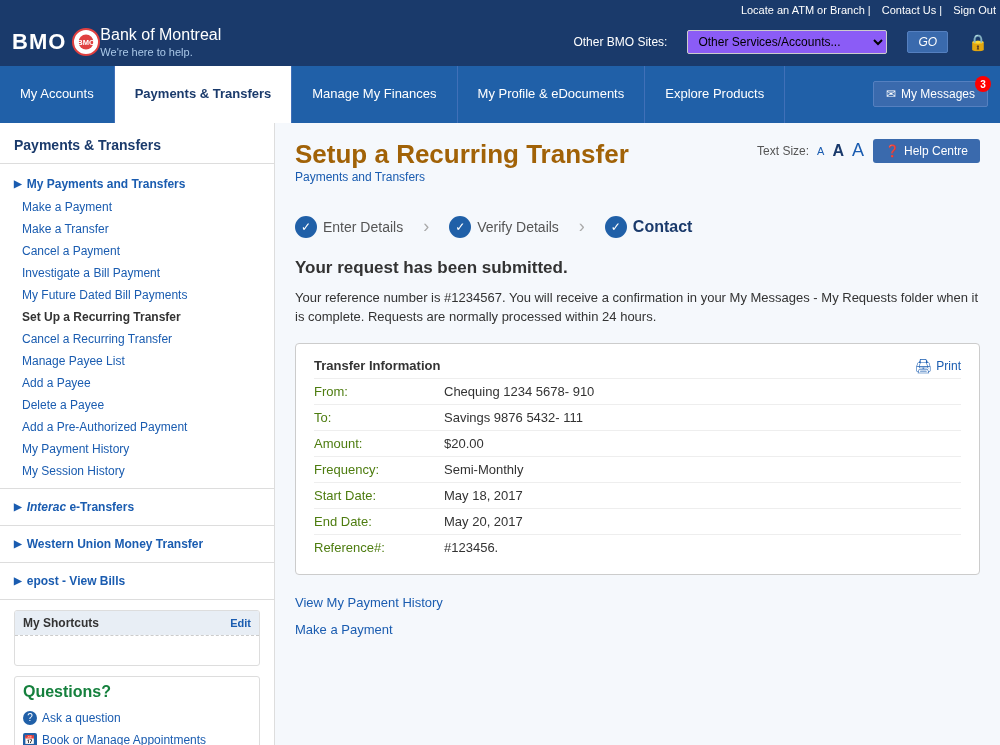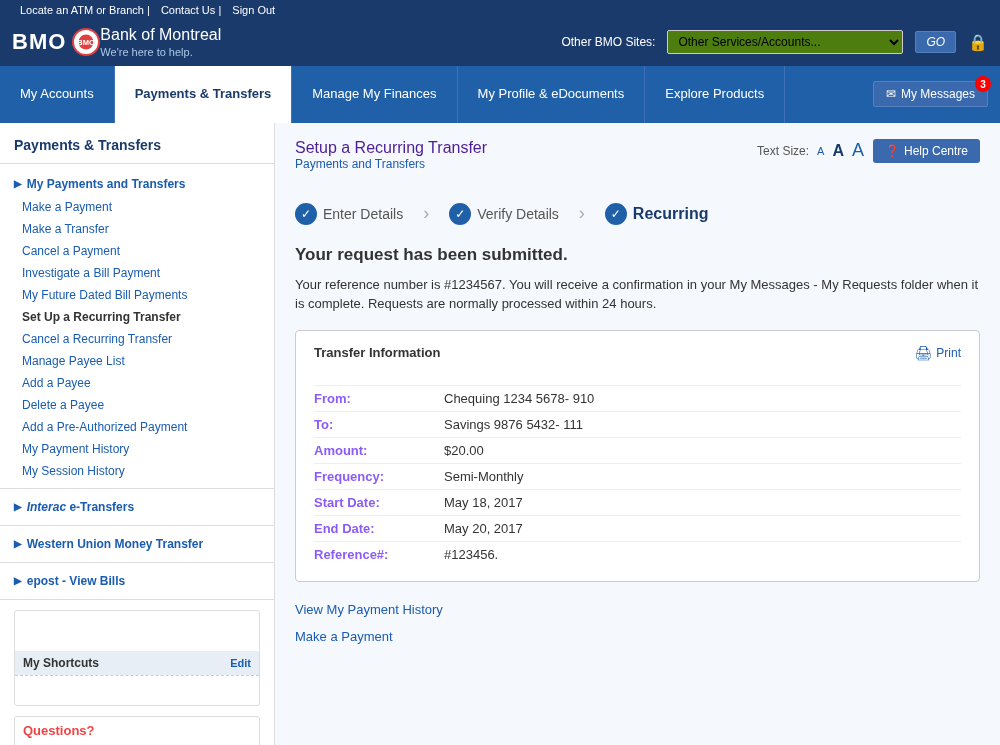--- a/index.html
+++ b/index.html
@@ -2,23 +2,23 @@
 <html><head>
   <meta charset="utf-8">
   <style>
     * { margin: 0; padding: 0; box-sizing: border-box; }
     body { font-family: Arial, sans-serif; font-size: 13px; background: #f0f0f0; width: 1000px; }
 
     
     .top-bar {
       background: #1a3a6b;
       color: white;
-      padding: 4px 12px;
-      display: flex;
-      justify-content: flex-start;
+      padding: 4px 4px;
+      display: flex;
+      justify-content: flex-end;
       align-items: center;
     }
     .top-bar-links { font-size: 11px; }
     .top-bar-links a { color: white; text-decoration: none; margin-left: 8px; }
 
     
     .header {
       background: #1a3a6b;
       padding: 6px 12px 8px;
       display: flex;
@@ -29,25 +29,25 @@
     .logo-bmo {
       color: white;
       font-size: 22px;
       font-weight: bold;
       margin-right: 6px;
       letter-spacing: 1px;
     }
     .logo-text { color: white; font-size: 16px; }
     .tagline { color: #aac8e8; font-size: 11px; margin-top: 2px; }
     .header-right { display: flex; flex-direction: column; align-items: flex-end; gap: 6px; }
-    .other-sites { display: flex; align-items: center; gap: 12px; }
+    .other-sites { display: flex; align-items: center; gap: 20px; }
     .other-sites label { color: white; font-size: 12px; }
     .other-sites select {
       padding: 3px 6px; font-size: 12px; border: 1px solid #ccc;
-      background: #4d7c0f; border-radius: 2px; width: 236px;
+      background: #8b5cf6; border-radius: 2px; width: 200px;
     }
     .go-btn {
       background: #3a6aad; color: white; border: 1px solid #5580c0;
       padding: 3px 10px; font-size: 12px; cursor: pointer; border-radius: 2px; font-style: italic;
     }
     .lock-icon { color: #aac8e8; font-size: 16px; }
 
     
     .nav-tabs {
       background: #2060a8;
@@ -165,38 +165,37 @@
     }
     .shortcuts-header {
       background: #e8eef5;
       padding: 5px 8px;
       display: flex;
       justify-content: space-between;
       align-items: center;
       font-size: 12px;
       font-weight: bold;
       color: #333;
-      margin-top: 40px;
     }
     .shortcuts-edit { color: #1a5cb0; font-size: 11px; cursor: pointer; }
     .shortcuts-body {
       padding: 8px;
       min-height: 30px;
       border-top: 1px dashed #ccc;
     }
     .questions-box {
       margin: 10px 14px 0;
       border: 1px solid #ddd;
       border-radius: 3px;
       overflow: hidden;
     }
     .questions-title {
-      font-size: 13px;
-      font-weight: bold;
-      color: #ef4444;
+      font-size: 16px;
+      font-weight: bold;
+      color: #15803d;
       padding: 6px 8px;
     }
     .questions-item {
       padding: 4px 8px;
       font-size: 12px;
       color: #1a5cb0;
       cursor: pointer;
       display: flex;
       align-items: center;
       gap: 5px;
@@ -226,23 +225,23 @@
       padding: 16px 20px;
       background: #f5f8fc;
     }
     .content-header {
       display: flex;
       justify-content: space-between;
       align-items: flex-start;
       margin-bottom: 16px;
     }
     .page-title {
-      color: #4c1d95;
-      font-size: 16px;
-      font-weight: normal;
+      color: #a16207;
+      font-size: 26px;
+      font-weight: bold;
     }
     .text-size-area {
       display: flex;
       align-items: center;
       gap: 8px;
     }
     .text-size-label { font-size: 12px; color: #555; }
     .text-size-btn {
       cursor: pointer;
       color: #1a5cb0;
@@ -323,21 +322,21 @@
       background: white;
       border: 1px solid #ccc;
       border-radius: 4px;
       padding: 14px 18px;
       margin-bottom: 20px;
     }
     .transfer-card-header {
       display: flex;
       justify-content: space-between;
       align-items: center;
-      margin-bottom: 24px;
+      margin-bottom: 4px;
     }
     .transfer-card-title {
       font-size: 13px;
       font-weight: bold;
       color: #333;
     }
     .print-btn {
       color: #1a5cb0;
       font-size: 12px;
       cursor: pointer;
@@ -348,22 +347,22 @@
     .info-row {
       display: flex;
       padding: 5px 0;
       font-size: 13px;
       border-top: 1px solid #eee;
     }
     .info-row:first-child { border-top: none; }
     .info-label {
       width: 130px;
       min-width: 130px;
-      color: #8b5cf6;
-      font-weight: bold;
+      color: #4d7c0f;
+      font-weight: normal;
     }
     .info-value { color: #333; }
 
     
     .action-links {
       display: flex;
       flex-direction: column;
       gap: 12px;
     }
     .action-link {
@@ -542,21 +541,21 @@
         <span class="step-label">Enter Details</span>
       </div>
       <span class="step-divider">›</span>
       <div class="step">
         <div class="step-circle done">✓</div>
         <span class="step-label">Verify Details</span>
       </div>
       <span class="step-divider">›</span>
       <div class="step">
         <div class="step-circle active">✓</div>
-        <span class="step-label active">Recurring</span>
+        <span class="step-label active">Contact</span>
       </div>
     </div>
 
     <div class="confirm-title">Your request has been submitted.</div>
     <div class="confirm-text">Your reference number is #1234567. You will receive a confirmation in your My Messages - My Requests folder when it is complete. Requests are normally processed within 24 hours.</div>
 
     <div class="transfer-card">
       <div class="transfer-card-header">
         <span class="transfer-card-title">Transfer Information</span>
         <a class="print-btn">

